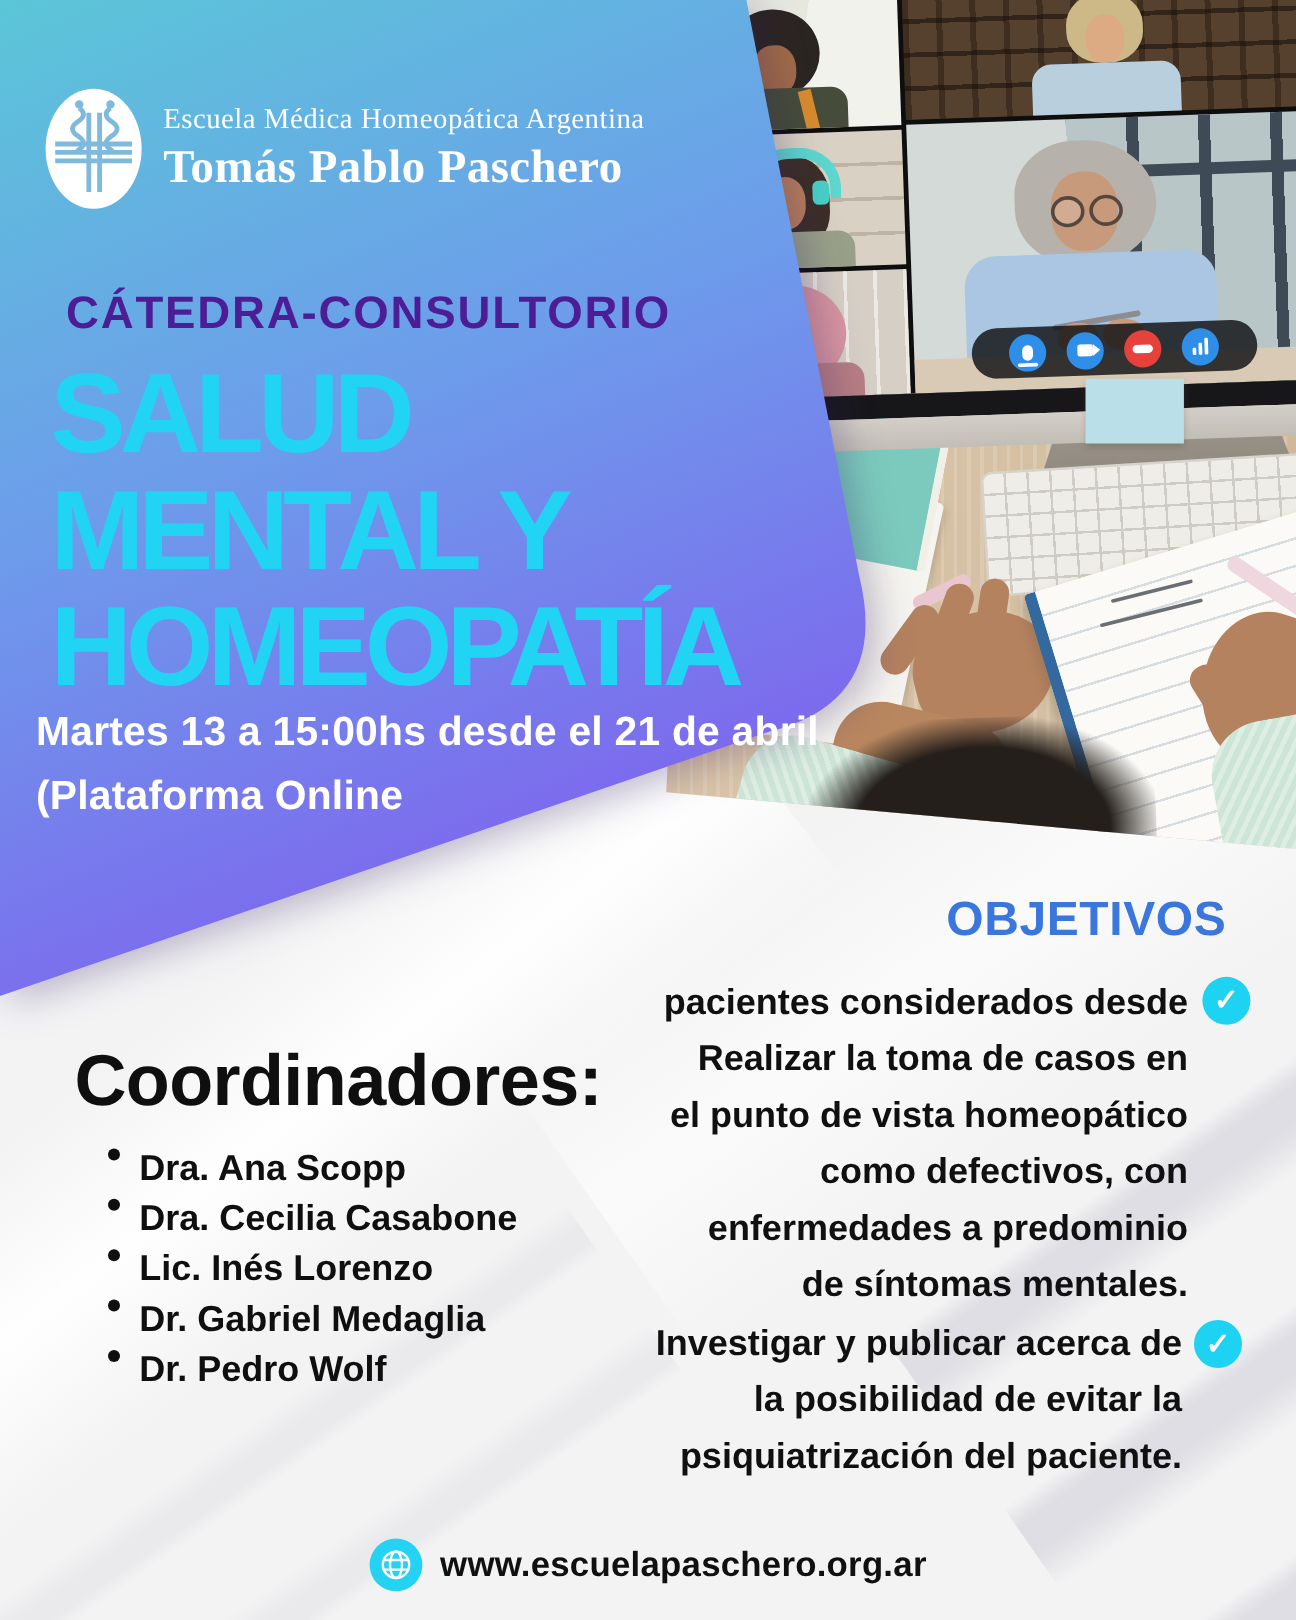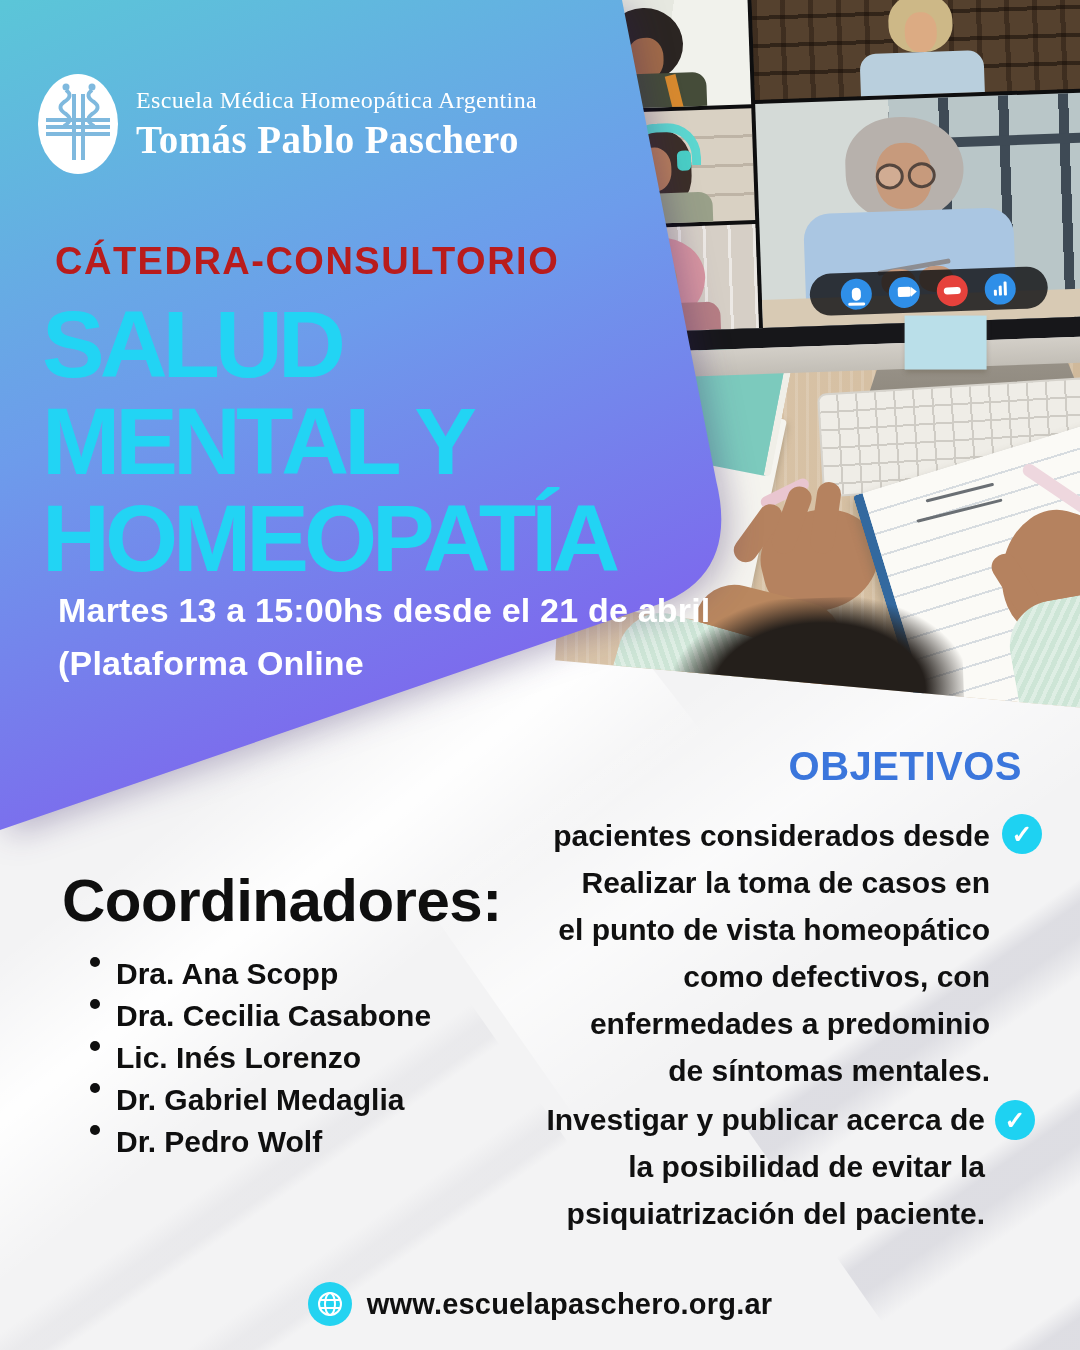--- a/index.html
+++ b/index.html
@@ -137,23 +137,23 @@
   
   .panel-svg{position:absolute;inset:0;z-index:2;filter:drop-shadow(8px 6px 16px rgba(45,25,95,.30));}
 
   
   .txt{position:absolute;z-index:3;}
   .logo-row{left:36px;top:72px;display:flex;align-items:center;gap:16px;}
   .emblem{width:84px;height:104px;flex:0 0 auto;}
   .logo-lines{color:#fff;font-family:"Liberation Serif",serif;}
   .org1{font-size:24px;letter-spacing:.4px;}
   .org2{font-size:39px;font-weight:bold;margin-top:3px;letter-spacing:.4px;}
-  .kicker{left:55px;top:240px;color:#b91c1c;font-size:38px;font-weight:bold;letter-spacing:1.5px;}
+  .kicker{left:55px;top:240px;color:#4c1d95;font-size:38px;font-weight:bold;letter-spacing:1.5px;}
   .title{left:42px;top:296px;color:#22d4f4;font-weight:bold;font-size:94px;line-height:97px;letter-spacing:-5px;}
-  .dates{left:58px;top:584px;color:#ffffff;font-weight:bold;font-size:34px;line-height:53px;letter-spacing:.2px;}
+  .dates{left:30px;top:584px;color:#ffffff;font-weight:bold;font-size:34px;line-height:53px;letter-spacing:.2px;}
 
   .coord{left:62px;top:866px;color:#0f0f0f;}
   .coord-h{font-size:60px;font-weight:bold;letter-spacing:-.5px;}
   .coord-list{margin-top:22px;}
   .coord-item{display:flex;height:42px;font-size:30px;font-weight:bold;}
   .dot{width:10px;height:10px;border-radius:50%;background:#0f0f0f;margin:0 16px 0 28px;flex:0 0 auto;}
 
   .obj-h{right:58px;top:744px;color:#3b76dc;font-size:40px;font-weight:bold;letter-spacing:.5px;}
   .obj{color:#101010;font-size:30px;font-weight:bold;line-height:47px;text-align:right;}
   .obj1{right:90px;top:812px;}

